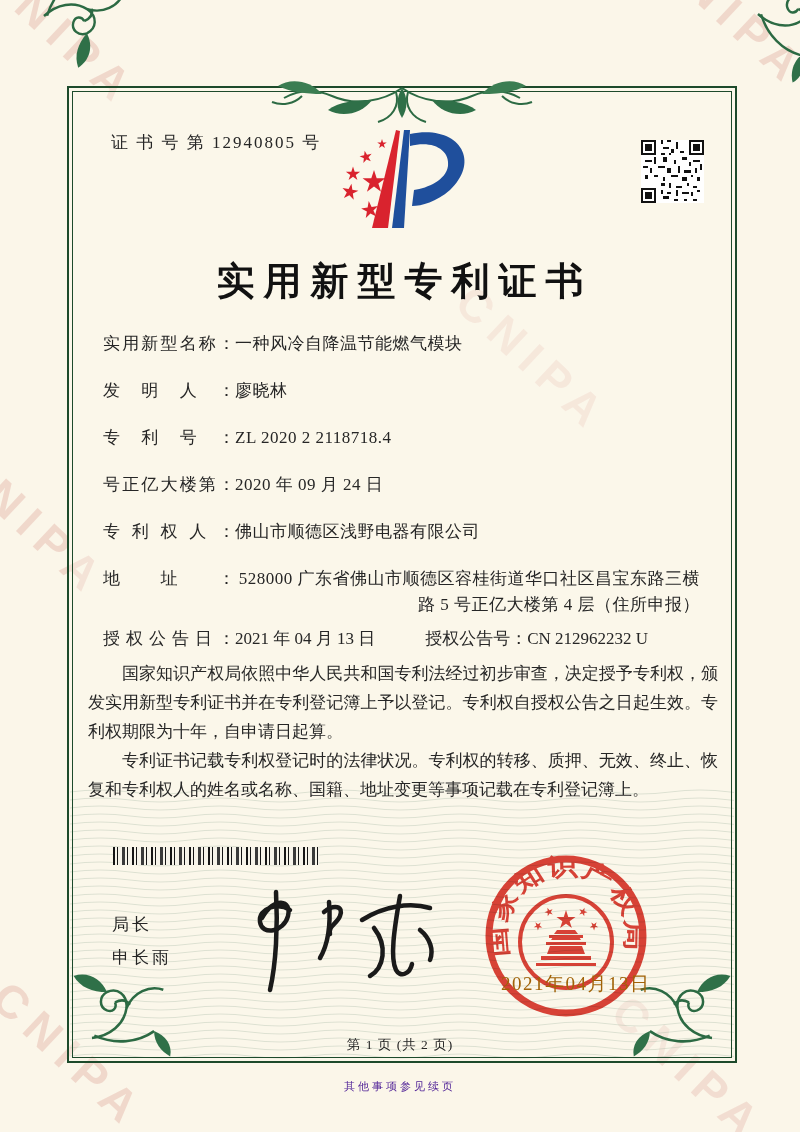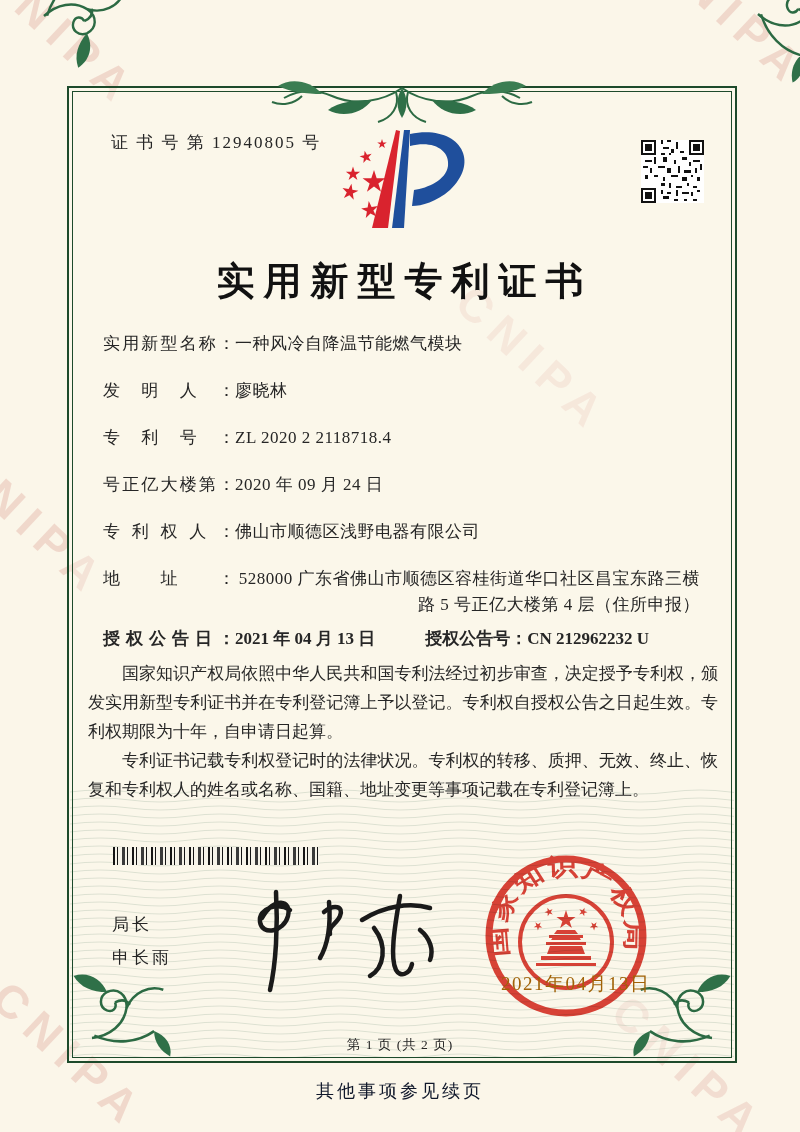--- a/index.html
+++ b/index.html
@@ -29,34 +29,34 @@
   .qr { position:absolute; left:641px; top:140px; width:63px; height:63px; }
   .title {
     position:absolute; left:0; right:0; top:236px; text-align:center;
     font-size:38px; font-weight:bold; letter-spacing:9px; text-indent:9px; color:#111;margin-top:20px;
   }
   .fields { position:absolute; left:103px; top:331px; width:614px; font-size:17px; }
   .frow { display:flex; align-items:flex-start; line-height:26px; margin-bottom:21px; }
   .flabel { flex:0 0 132px; text-align:justify; text-align-last:justify; white-space:nowrap; }
   .fvalue { flex:1 1 auto; letter-spacing:0.5px; }
   .grant-row { display:flex; line-height:26px; margin-top:2px; }
-  .grant-pair { display:flex;font-weight:bold; }
+  .grant-pair { display:flex; }
   .grant-pair.second { margin-left:50px; }
   .paras { position:absolute; left:88px; top:659px; width:630px; font-size:17px; line-height:29px; text-align:justify; }
   .paras p { text-indent:2em; }
   .barcode {
     position:absolute; left:113px; top:847px; width:206px; height:18px;
     background:repeating-linear-gradient(90deg,#151515 0 2px,#f6f3e9 2px 4px,#151515 4px 5px,#f6f3e9 5px 9px,#3a3a3a 9px 12px,#f6f3e9 12px 14px,#151515 14px 15px,#f6f3e9 15px 19px);
   }
   .signer { position:absolute; left:112px; top:908px; font-size:17px; letter-spacing:3px; line-height:33px; }
   .autograph { position:absolute; left:232px; top:878px; width:215px; height:120px; }
   .seal { position:absolute; left:484px; top:854px; width:164px; height:164px; mix-blend-mode:multiply; }
   .seal-date { position:absolute; left:501px; top:971px; font-size:19px; letter-spacing:1.5px; color:#a16207; white-space:nowrap; }
   .page-no { position:absolute; left:0; right:0; top:1036px; text-align:center; font-size:13.5px; letter-spacing:1px; }
-  .continuation { position:absolute; left:0; right:0; top:1079px; text-align:center; font-size:18px; letter-spacing:3px; color:#0f172a; }
+  .continuation { position:absolute; left:0; right:0; top:1079px; text-align:center; font-size:11px; letter-spacing:3px; color:#4c1d95; }
 </style>
 </head>
 <body>
 
 <div class="page">
 
   <div class="wm" style="left:-34px; top:6px;">CNIPA</div>
   <div class="wm" style="left:636px; top:-14px;">CNIPA</div>
   <div class="wm" style="left:438px; top:332px; color:rgba(220,158,146,0.26);">CNIPA</div>
   <div class="wm" style="left:-64px; top:496px;">CNIPA</div>

